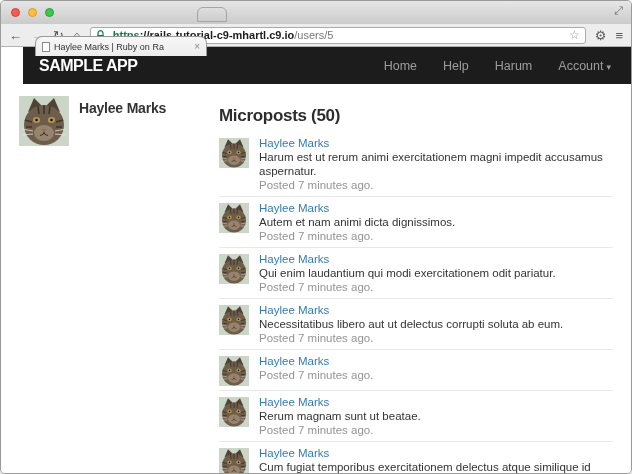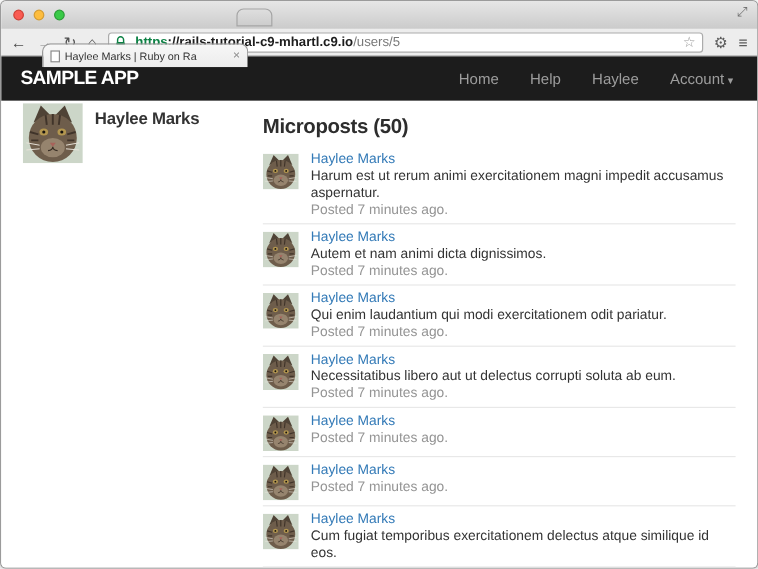--- a/index.html
+++ b/index.html
@@ -39,29 +39,29 @@
   .lock { flex:0 0 auto; }
   .url-scheme { color:#0b8043; font-weight:bold; }
   .url-host { color:#1d1d1d; font-weight:bold; }
   .url-path { color:#777; }
   .url-rest { flex:1; }
   .star { margin-left:auto; color:#9a9a9a; font-size:12px; }
   .gear, .menu { color:#5d5d5d; font-size:13px; }
 
   
   .navbar { height:37px; background:#1c1c1c; display:flex; align-items:center;
-    padding:0 16px; flex:0 0 auto; }
+    padding:0 16px; flex:0 0 auto;margin-left:22px; }
   .brand { color:#fff; font-weight:bold; font-size:16px; letter-spacing:-0.5px; }
   .navlinks { margin-left:auto; display:flex; align-items:flex-end; gap:26px;
     font-size:12.5px; color:#9d9d9d; padding-right:4px; }
   .navlink { cursor:default; }
   .caret { font-size:9px; margin-left:3px; }
 
   
-  .content { flex:1; display:flex; padding:0 10px 0 18px; overflow:hidden; background:#fff; }
+  .content { flex:1; display:flex; padding:10px 10px 0 18px; overflow:hidden; background:#fff; }
   aside { width:200px; flex:0 0 auto; display:flex; gap:10px; align-items:flex-start; padding-top:2px; }
   .avatar-lg { width:50px; height:50px; flex:0 0 auto; }
   .user-name { font-size:14px; font-weight:bold; color:#333; padding-top:4px; letter-spacing:-0.2px; }
   main { flex:1; padding-right:8px; }
   .mp-heading { font-size:17px; font-weight:bold; color:#2d2d2d; margin:12px 0 6px 0;
     letter-spacing:-0.3px; line-height:20px; }
   ol.microposts { list-style:none; margin:0; padding:0; }
   ol.microposts li { display:flex; gap:10px; padding:4px 0; border-bottom:1px solid #e8e8e8; }
   .avatar-sm { width:30px; height:30px; flex:0 0 auto; margin-top:2px; }
   .mp-body { font-size:11.5px; line-height:14px; }
@@ -125,21 +125,21 @@
     </div>
     <span class="gear">⚙</span>
     <span class="menu">≡</span>
   </div>
 
   <div class="navbar">
     <span class="brand">SAMPLE APP</span>
     <div class="navlinks">
       <span class="navlink">Home</span>
       <span class="navlink">Help</span>
-      <span class="navlink">Haylee</span>
+      <span class="navlink">Harum</span>
       <span class="navlink"><span>Account</span><span class="caret">▾</span></span>
     </div>
   </div>
 
   <div class="content">
     <aside>
       <svg class="avatar-lg">
           <use href="#cat-avatar"></use>
         </svg>
       <div class="user-name">Haylee Marks</div>
@@ -200,20 +200,21 @@
       <div class="mp-posted">Posted 7 minutes ago.</div>
     </div>
   </li>
 
   <li>
     <svg class="avatar-sm">
               <use href="#cat-avatar"></use>
             </svg>
     <div class="mp-body">
       <div class="mp-name">Haylee Marks</div>
+      <div class="mp-content">Rerum magnam sunt ut beatae.</div>
       <div class="mp-posted">Posted 7 minutes ago.</div>
     </div>
   </li>
 
   <li>
     <svg class="avatar-sm">
               <use href="#cat-avatar"></use>
             </svg>
     <div class="mp-body">
       <div class="mp-name">Haylee Marks</div>

